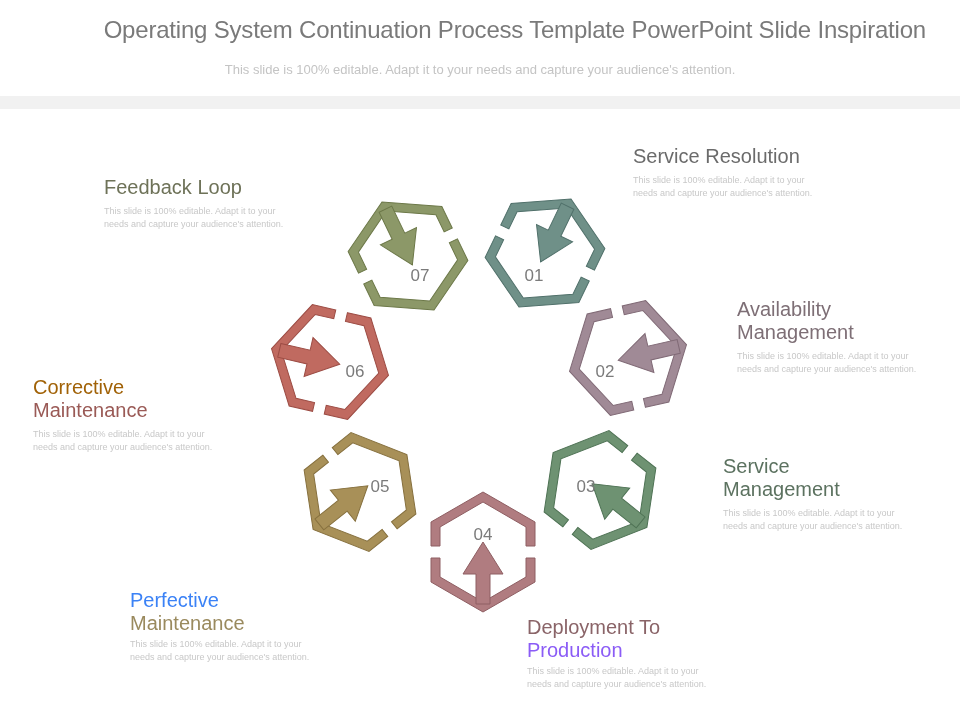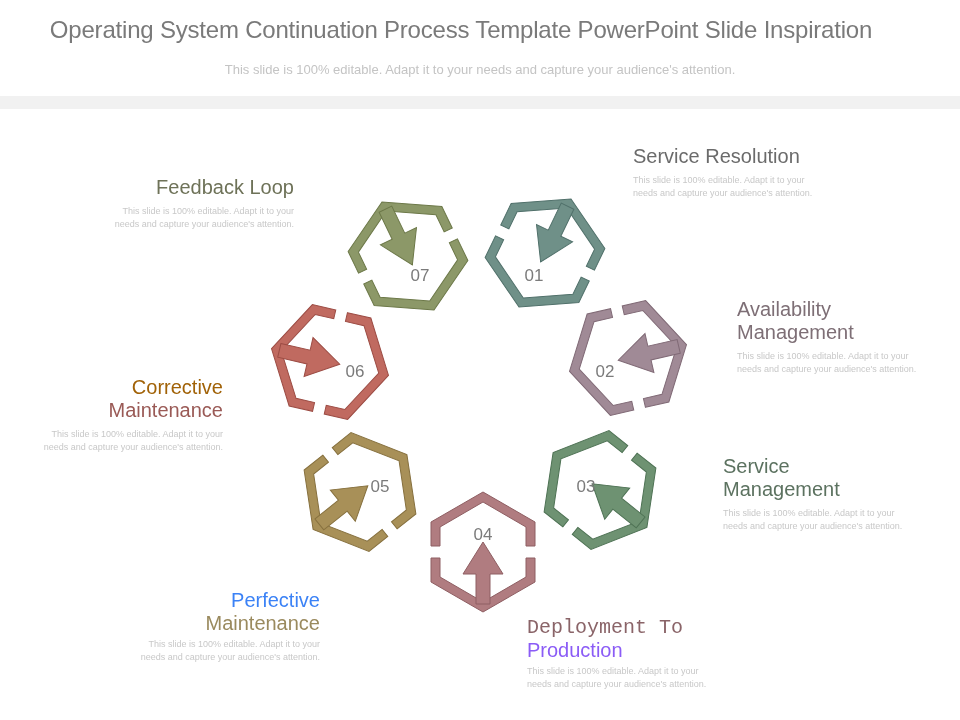--- a/index.html
+++ b/index.html
@@ -1,24 +1,24 @@
 <!DOCTYPE html>
 <html><head>
 <meta charset="utf-8">
 <style>
   html,body{margin:0;padding:0;}
   body{width:960px;height:720px;background:#ffffff;position:relative;overflow:hidden;font-family:"Liberation Sans",sans-serif;}
   .header{position:absolute;left:0;top:0;width:960px;height:96px;background:#fff;}
-  .title{position:absolute;left:4px;top:16px;width:914px;text-align:center;font-size:24px;color:#7a7a7a;letter-spacing:-0.2px;}
+  .title{position:absolute;left:12px;top:16px;width:914px;text-align:right;font-size:24px;color:#7a7a7a;letter-spacing:-0.2px;}
   .subtitle{position:absolute;left:0;top:62px;width:960px;text-align:center;font-size:13px;color:#c4c4c4;}
   .band{position:absolute;left:0;top:96px;width:960px;height:13px;background:#f1f1f1;}
   .label{position:absolute;}
   .label .h{font-size:20px;line-height:23px;}
   .label .d{font-size:9px;line-height:13px;color:#c8c8c8;margin-top:6px;}
-  .right{text-align:right;}
+  .right{text-align:left;}
   svg.diagram{position:absolute;left:0;top:0;}
   .num{font-family:"Liberation Sans",sans-serif;font-size:17px;fill:#7b7b7b;}
 </style>
 </head>
 <body>
 
 <div class="header">
   <div class="title">Operating System Continuation Process Template PowerPoint Slide Inspiration</div>
   <div class="subtitle">This slide is 100% editable. Adapt it to your needs and capture your audience's attention.</div>
 </div>
@@ -99,21 +99,21 @@
   <div class="d">This slide is 100% editable. Adapt it to your needs and capture your audience's attention.</div>
 </div>
 
 <div class="label" style="left:723px;top:455px;width:190px;">
   <div class="h" style="color:#5c7260;">Service</div>
   <div class="h" style="color:#5c7260;">Management</div>
   <div class="d">This slide is 100% editable. Adapt it to your needs and capture your audience's attention.</div>
 </div>
 
 <div class="label" style="left:527px;top:616px;width:190px;">
-  <div class="h" style="color:#8a6468;font-family:Liberation Mono, monospace;">Deployment To</div>
+  <div class="h" style="color:#8a6468;">Deployment To</div>
   <div class="h" style="color:#8b5cf6;">Production</div>
   <div class="d" style="margin-top:3px;">This slide is 100% editable. Adapt it to your needs and capture your audience's attention.</div>
 </div>
 
 <div class="label right" style="left:130px;top:589px;width:190px;">
   <div class="h" style="color:#3b82f6;">Perfective</div>
   <div class="h" style="color:#9a8a5e;">Maintenance</div>
   <div class="d" style="margin-top:3px;">This slide is 100% editable. Adapt it to your needs and capture your audience's attention.</div>
 </div>
 

